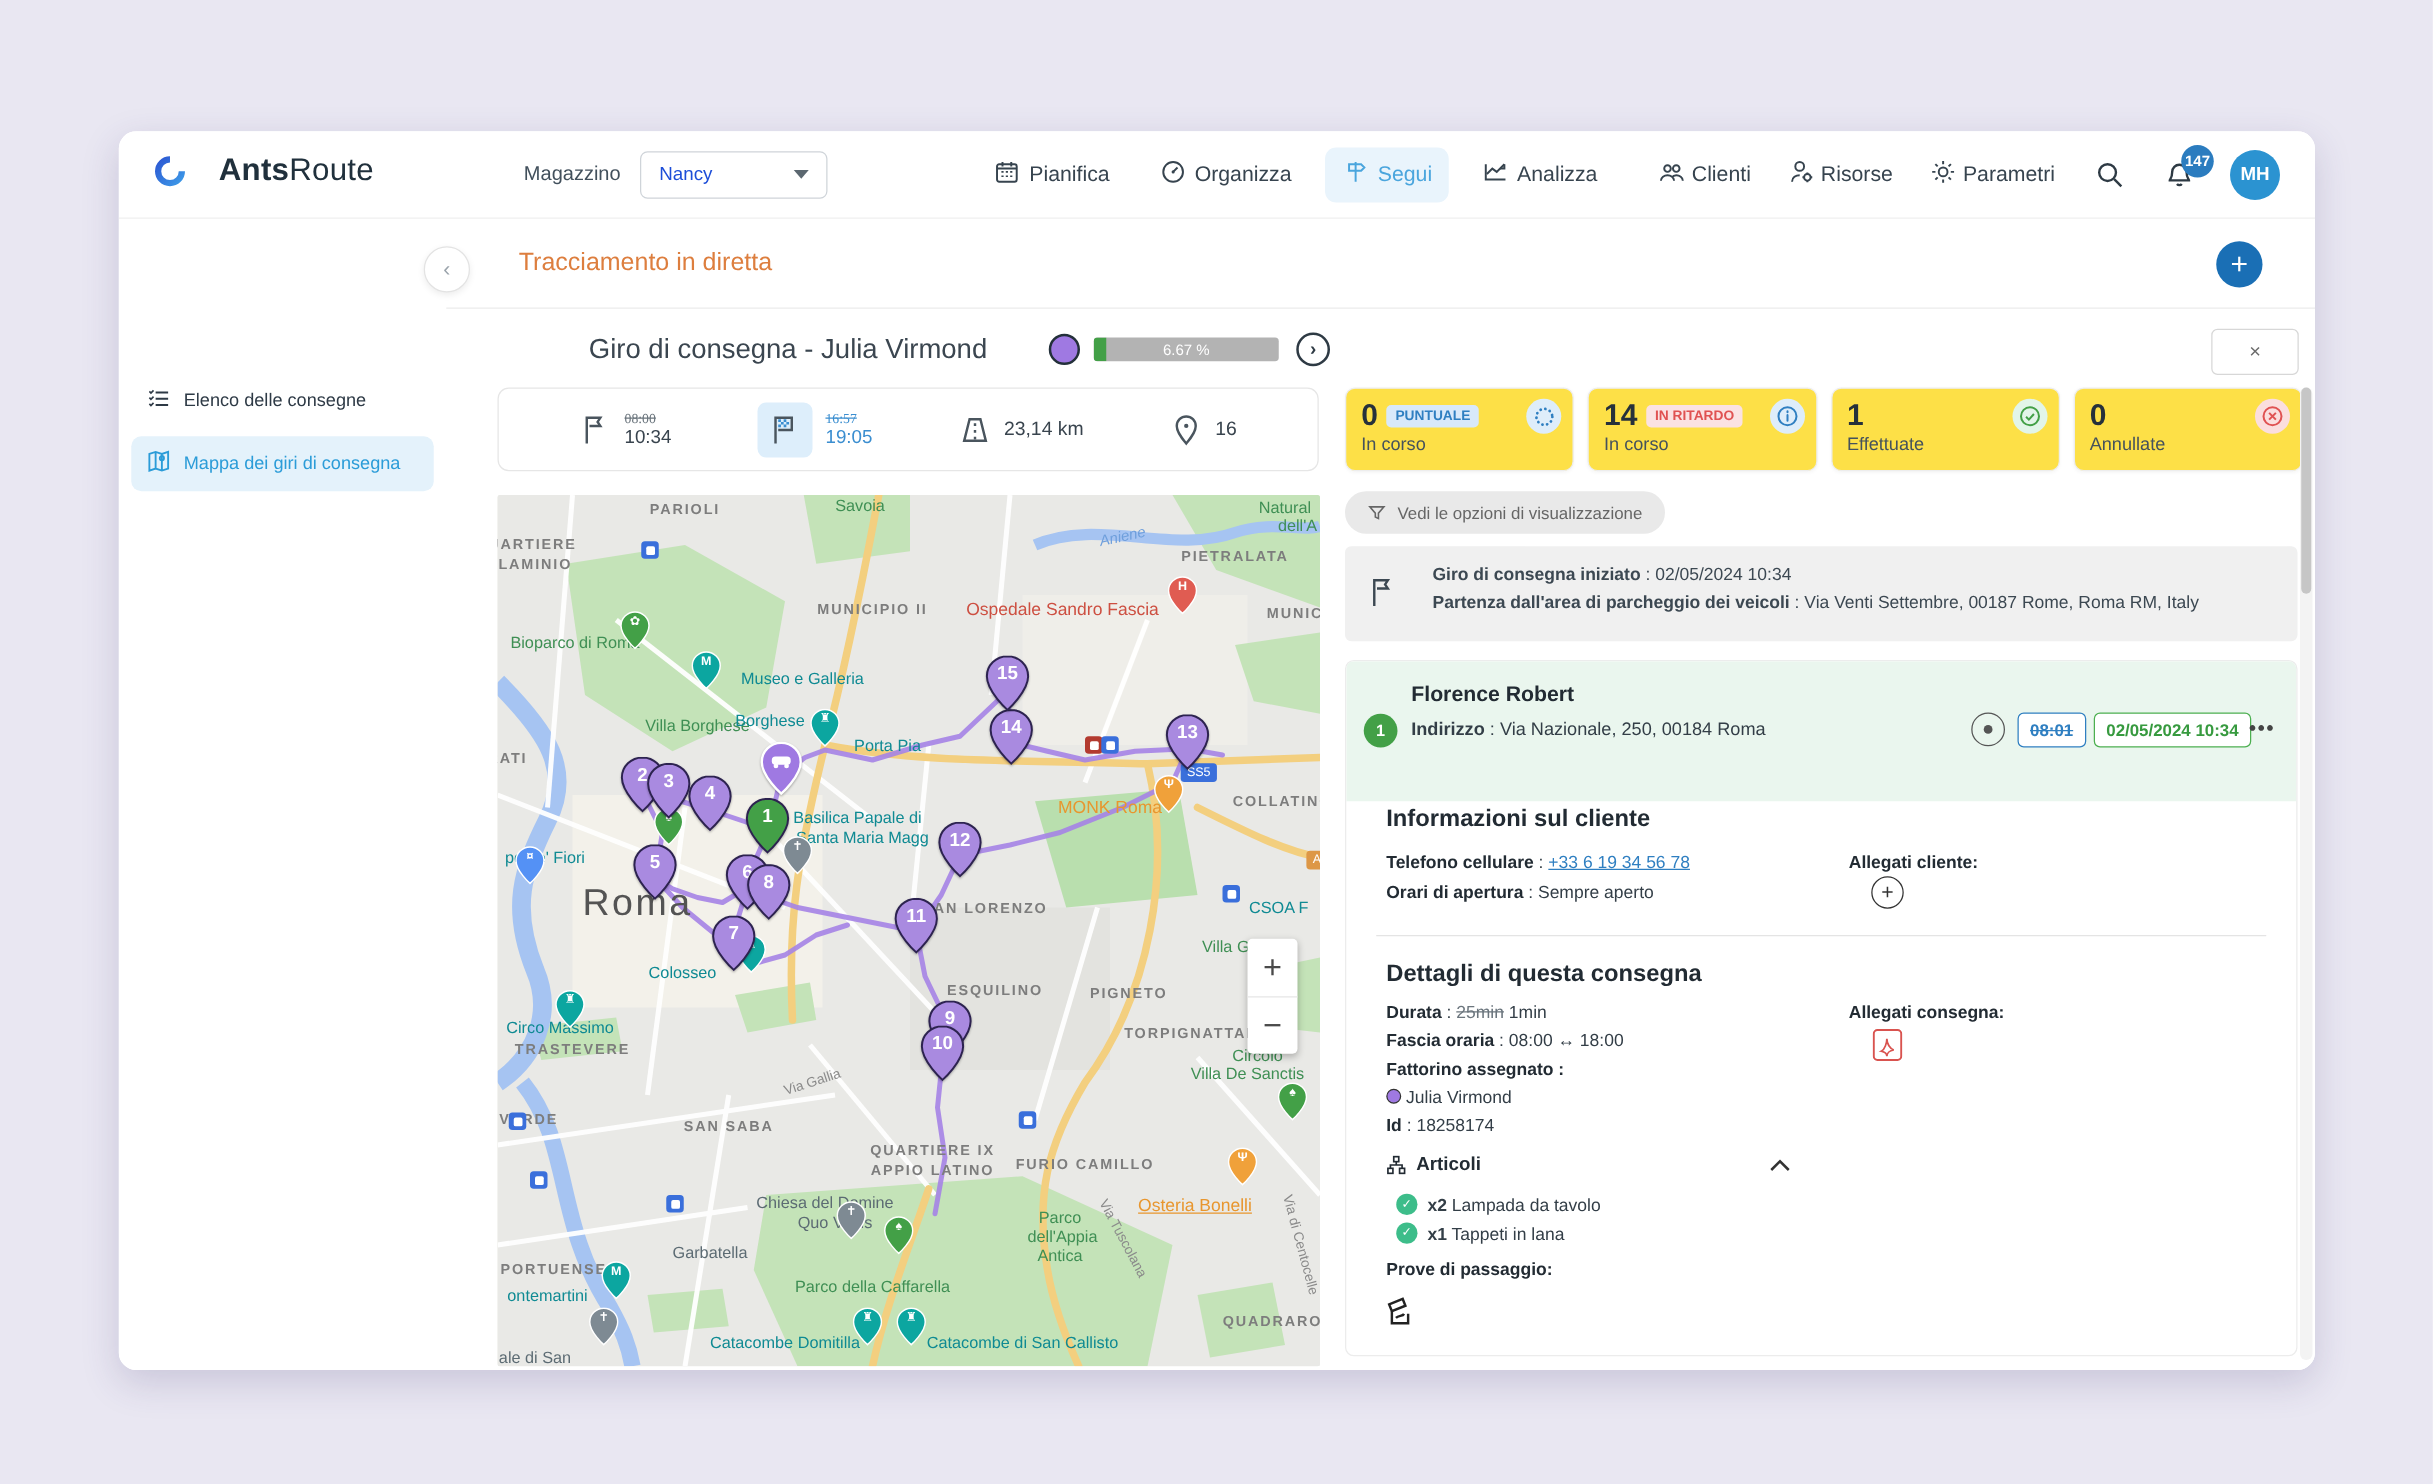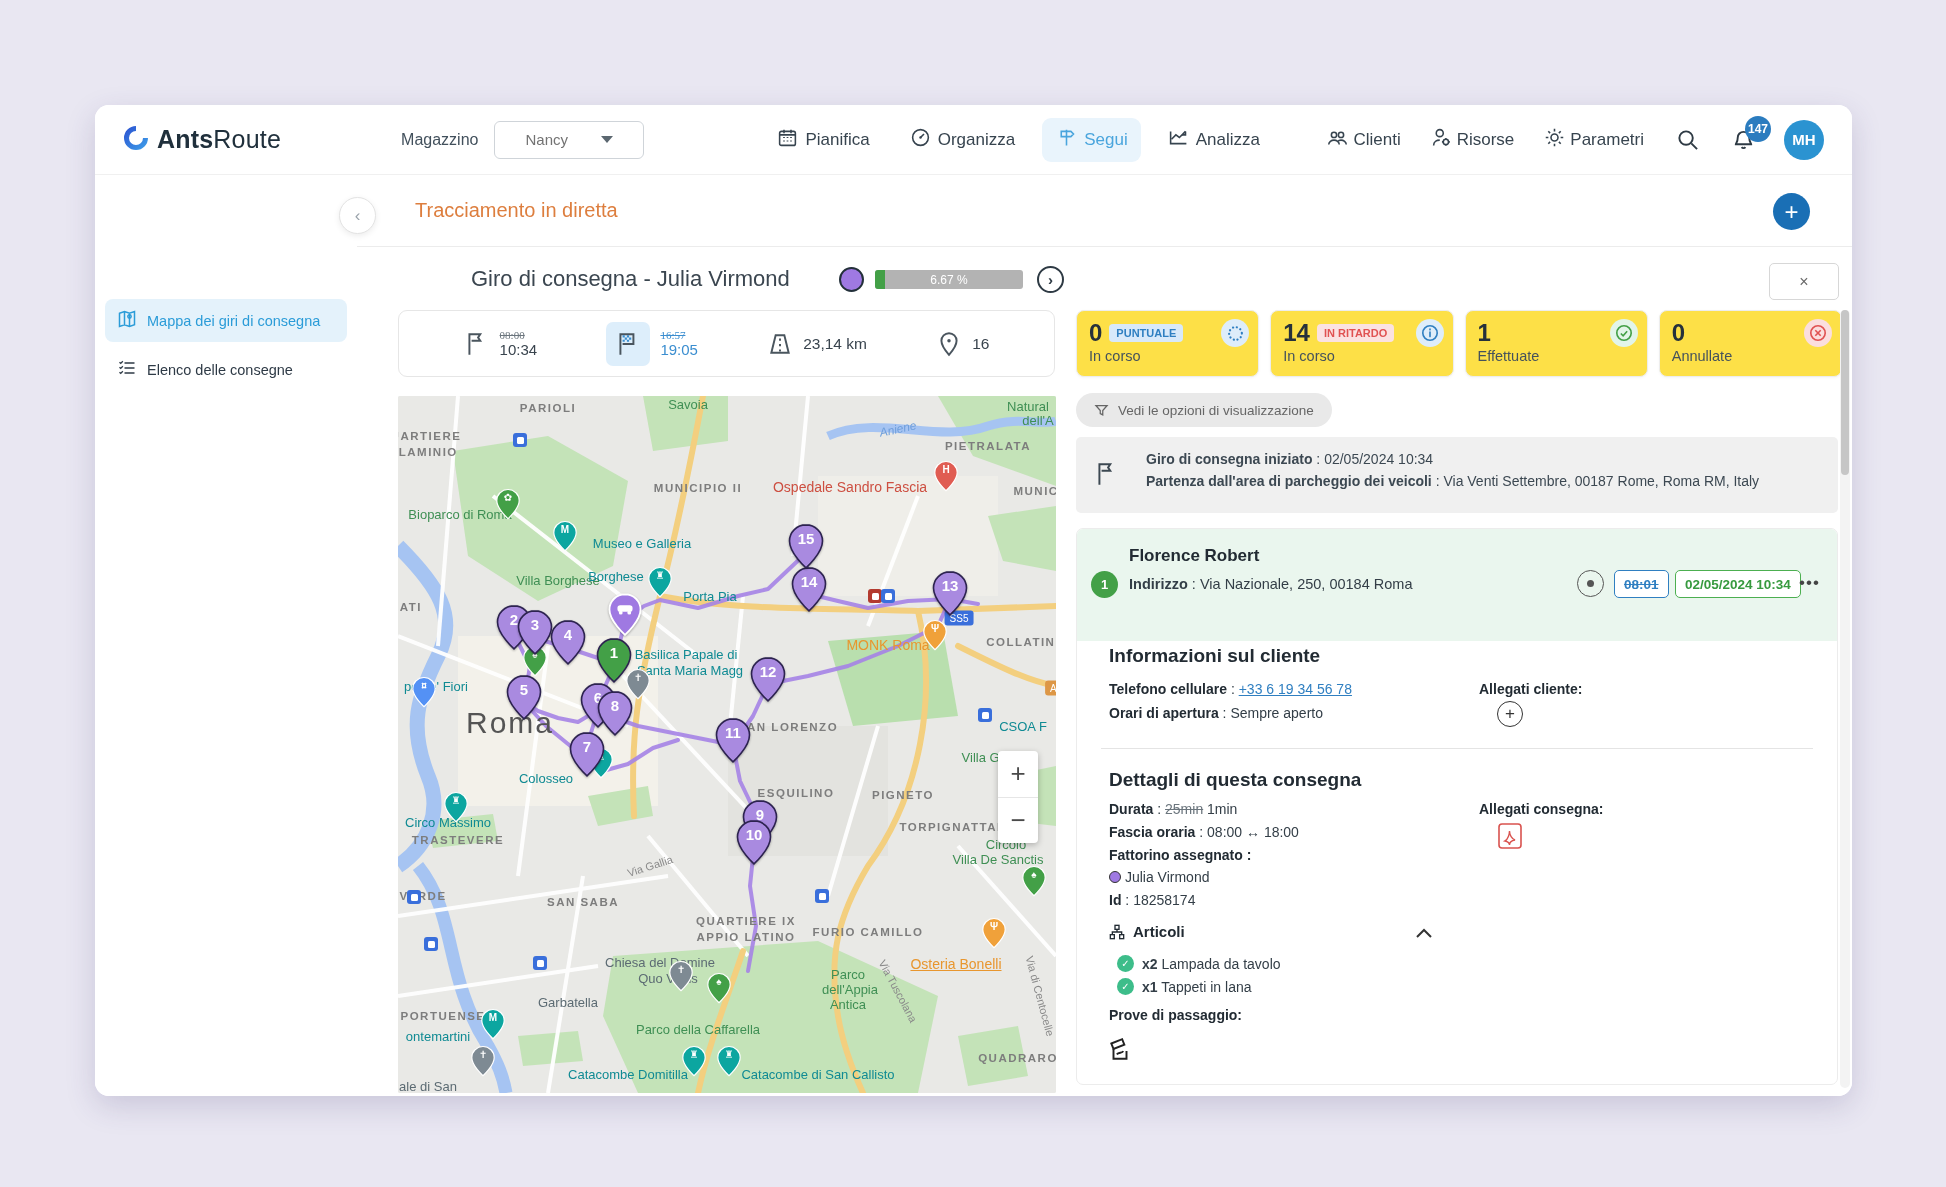--- a/index.html
+++ b/index.html
@@ -4,27 +4,27 @@
 <style>
   * { margin:0; padding:0; box-sizing:border-box; }
   html,body { background:#e9e7f2; font-family:"Liberation Sans","DejaVu Sans",sans-serif; }
   .stage { position:relative; width:1946px; height:1187px; background:#e9e7f2; overflow:hidden; }
   .app-card { position:absolute; left:95px; top:105px; width:1757px; height:991px; background:#fff;
               border-radius:14px; box-shadow:0 10px 30px rgba(60,50,110,.18); overflow:hidden; }
 
   
   .navbar { position:absolute; left:0; top:0; right:0; height:70px; background:#fff; display:flex; align-items:center;
             padding:0 28px 0 26px; border-bottom:1px solid #f0f0f0; z-index:30; }
-  .brand { display:flex; align-items:center; gap:6px; }
+  .brand { display:flex; gap:24px; }
   .brand-name { font-size:25px; color:#20303c; letter-spacing:.2px; }
   .brand-name b { font-weight:800; }
   .brand-name span { font-weight:400; }
   .wh-label { margin-left:120px; font-size:16px; color:#42505c; }
   .wh-select { margin-left:16px; width:150px; height:38px; border:1px solid #cfd4d9; border-radius:6px;
-               display:flex; align-items:center; justify-content:space-between; padding:0 30px; font-size:15px; color:#737373; cursor:pointer; }
+               display:flex; align-items:center; justify-content:space-between; padding:0 14px; font-size:15px; color:#1d4ed8; cursor:pointer; }
   .caret { width:0;height:0;border-left:6px solid transparent;border-right:6px solid transparent;border-top:7px solid #5b6770; }
   .nav-center { display:flex; align-items:center; gap:14px; margin-left:120px; }
   .nav-item { display:flex; align-items:center; gap:7px; font-size:17px; color:#37444f; padding:9px 13px; border-radius:9px; cursor:pointer; }
   .nav-item svg { width:21px; height:21px; stroke:#37444f; }
   .nav-item.active { background:#e9f4fc; color:#4aa5dd;padding-left:14px; }
   .nav-item.active svg { stroke:#4aa5dd; }
   .nav-right { display:flex; align-items:center; gap:26px; margin-left:auto; }
   .nav-right .nav-item { padding:6px 2px; gap:5px; font-size:17px; }
   .icon-btn { width:30px; height:30px; display:flex; align-items:center; justify-content:center; cursor:pointer; position:relative; }
   .icon-btn svg { width:23px; height:23px; stroke:#2e3a44; }
@@ -256,33 +256,33 @@
               <path d="M6 10a6 6 0 1 1 12 0c0 5 2 6 2 7H4c0-1 2-2 2-7z"></path>
               <path d="M10 20a2.5 2.5 0 0 0 4 0"></path>
             </svg>
           <span class="badge-notif">147</span>
         </span>
         <span class="avatar">MH</span>
       </div>
     </div>
 
     <div class="sidebar" id="sidebar-menu">
+        <div class="side-item">
+          <span><svg viewBox="0 0 24 24" fill="none" stroke-width="1.8">
+              <path d="M9 6h12M9 12h12M9 18h12"></path>
+              <path d="M3 5l1.5 1.5L7 4M3 11l1.5 1.5L7 10M3 17l1.5 1.5L7 16" stroke-width="1.6"></path>
+            </svg></span>
+          <span>Elenco delle consegne</span>
+        </div>
         <div class="side-item active">
           <span><svg viewBox="0 0 24 24" fill="none" stroke-width="1.8">
               <path d="M3 5l6-2 6 2 6-2v16l-6 2-6-2-6 2zM9 3v16M15 5v16"></path>
               <circle cx="15" cy="9" r="2"></circle>
             </svg></span>
           <span>Mappa dei giri di consegna</span>
-        </div>
-        <div class="side-item">
-          <span><svg viewBox="0 0 24 24" fill="none" stroke-width="1.8">
-              <path d="M9 6h12M9 12h12M9 18h12"></path>
-              <path d="M3 5l1.5 1.5L7 4M3 11l1.5 1.5L7 10M3 17l1.5 1.5L7 16" stroke-width="1.6"></path>
-            </svg></span>
-          <span>Elenco delle consegne</span>
         </div>
       </div>
 
     <div class="titlebar">
       <div class="back-fab">‹</div>
       <div class="page-title">Tracciamento in diretta</div>
       <div class="add-fab">+</div>
     </div>
 
     <div class="content">

